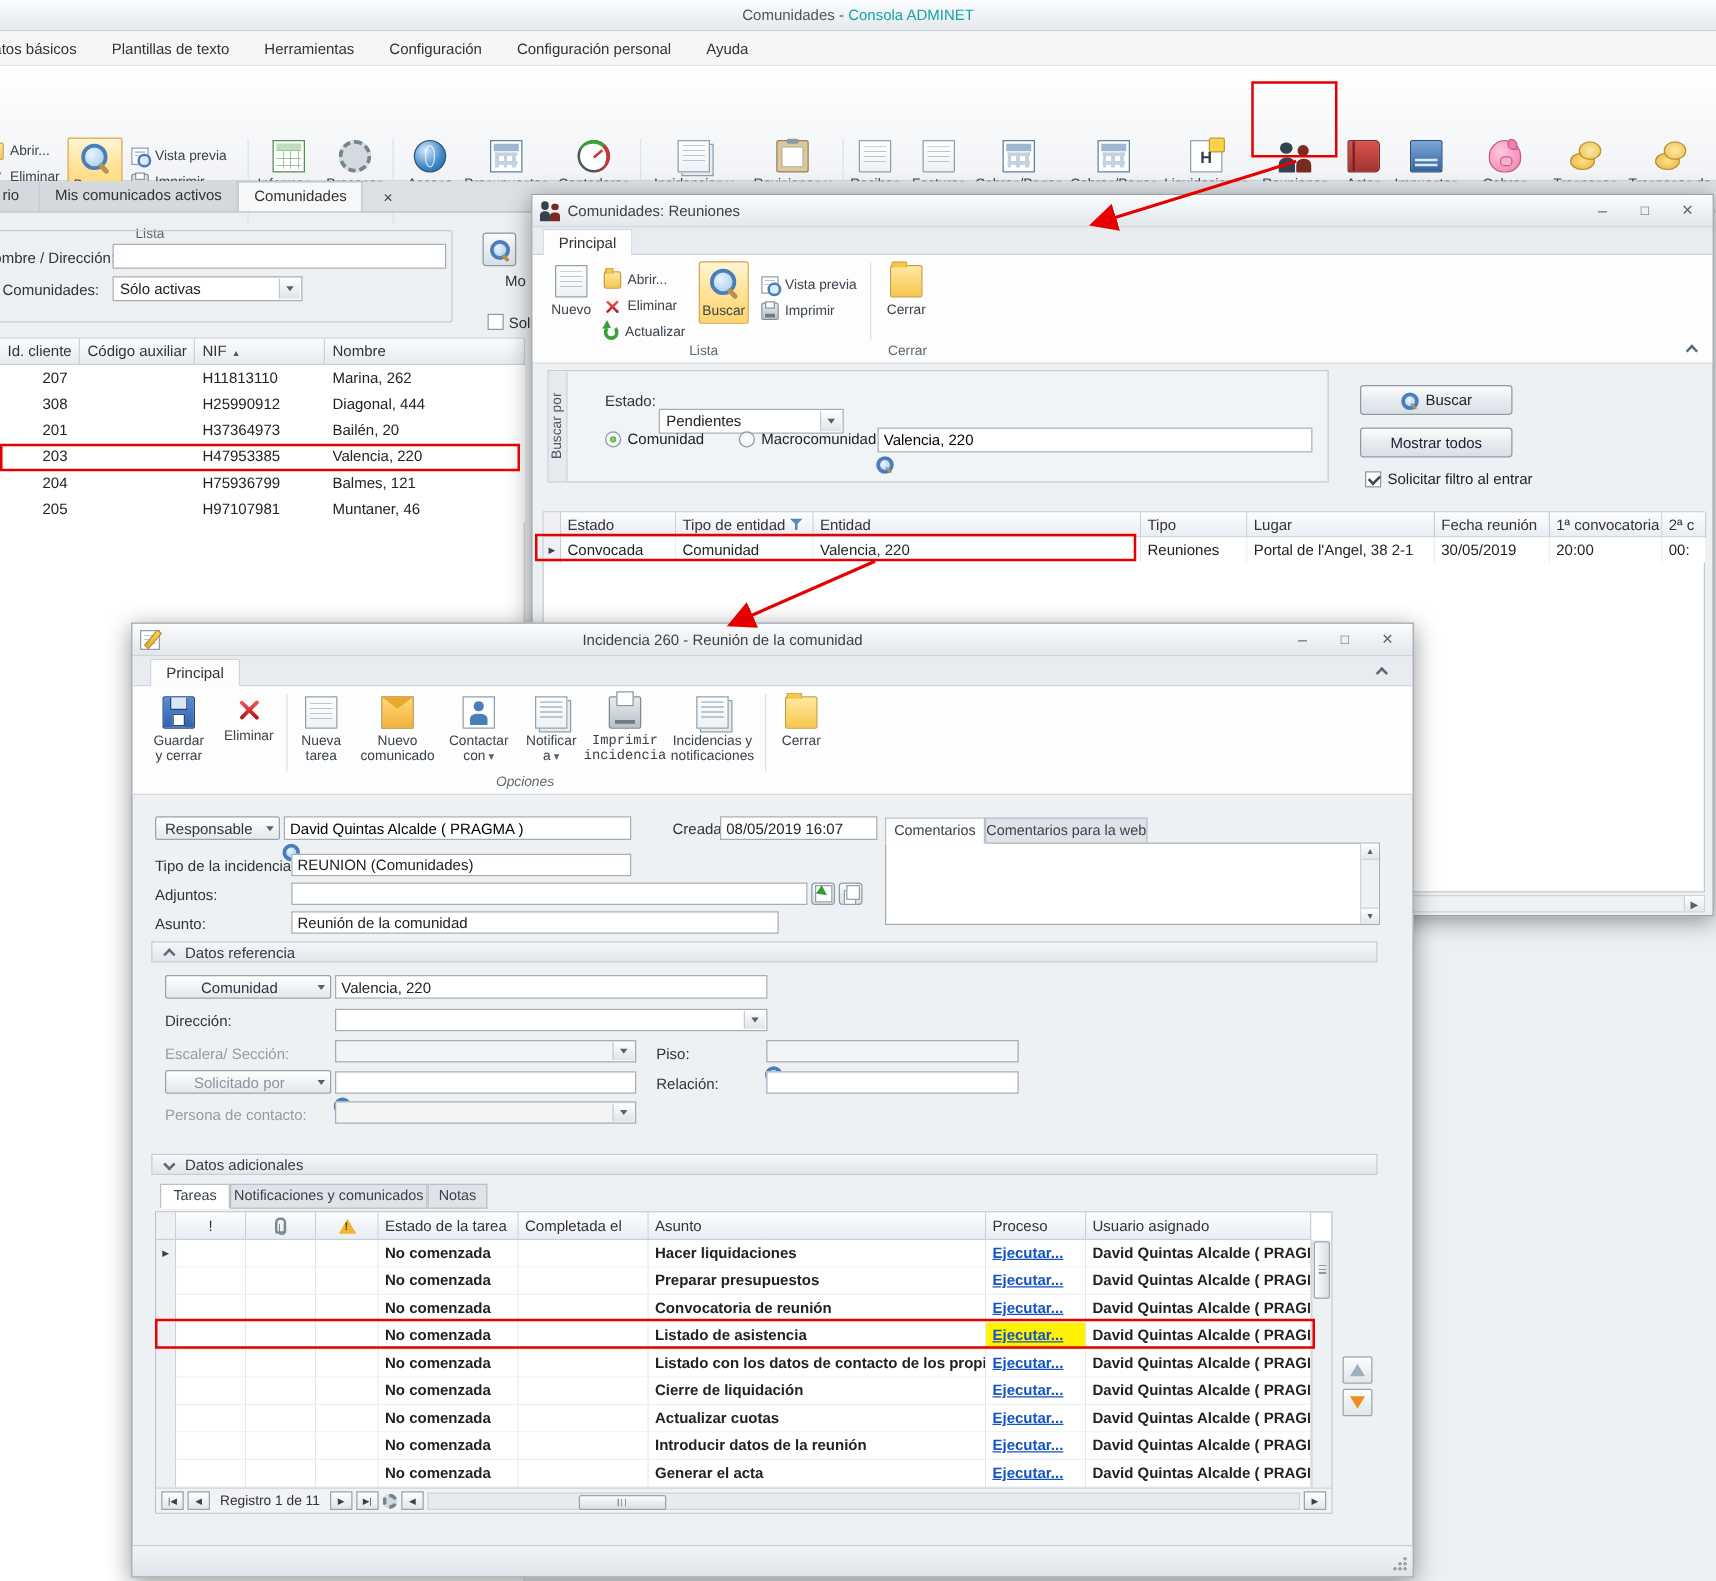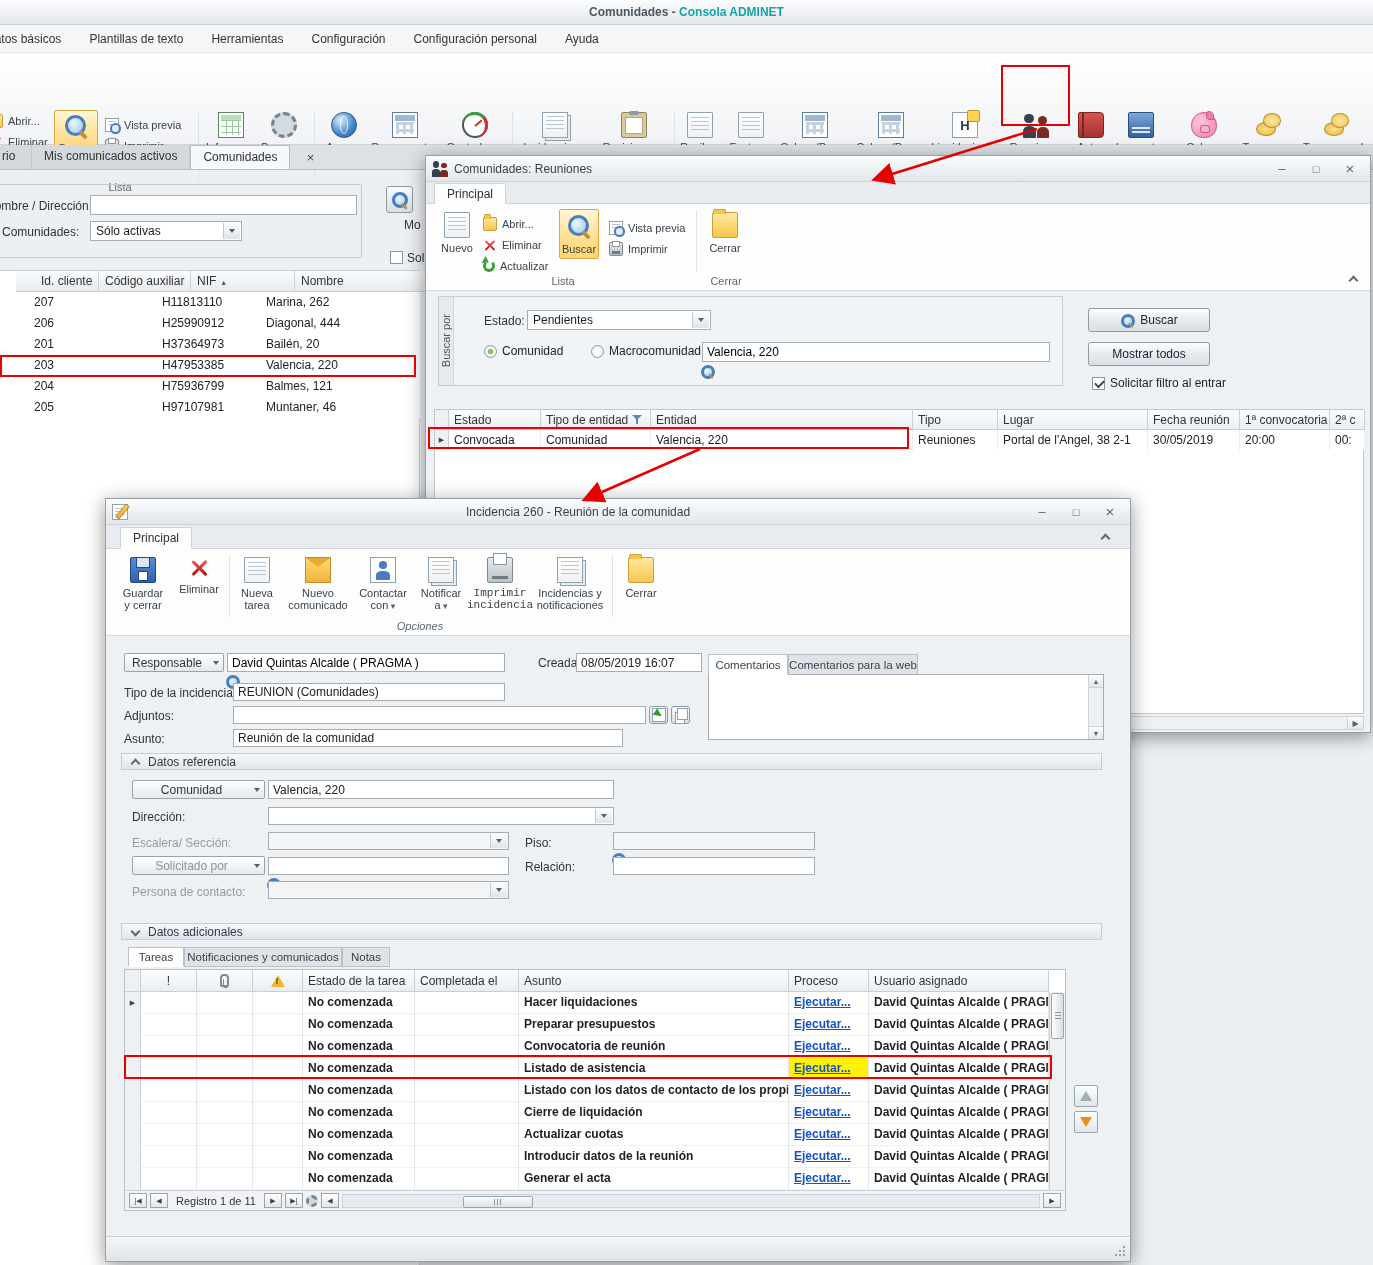--- a/index.html
+++ b/index.html
@@ -96,21 +96,21 @@
   .ic-import { background:#fff; border:1px solid #8fa1ad; }
   .ic-import::after { content:""; position:absolute; left:1px; bottom:2px; width:0; height:0; border:4px solid transparent; border-left:8px solid #2f9e2f; transform:rotate(35deg); }
   .ic-copy::before { content:""; position:absolute; left:1px; top:4px; width:62%; height:72%; background:#fff; border:1px solid #8fa1ad; }
   .ic-copy::after { content:""; position:absolute; right:0; top:0; width:62%; height:72%; background:#fff; border:1px solid #8fa1ad; }
   .ic-clip { width:9px; height:13px; border:2px solid #7d8a94; border-radius:4px 4px 2px 2px; }
   .ic-clip::after { content:""; position:absolute; left:1px; top:3px; width:3px; height:8px; border:1px solid #7d8a94; border-top:none; border-radius:0 0 2px 2px; }
   .ic-warn { width:0; height:0; border-left:7px solid transparent; border-right:7px solid transparent; border-bottom:12px solid #f0b62f; position:relative; }
   .ic-warn::after { content:"!"; position:absolute; left:-2px; top:1px; font:bold 9px "Liberation Sans",sans-serif; color:#57430c; }
 
   
-  .main-titlebar { position:absolute; left:0; top:0; right:0; height:25px; background:linear-gradient(#fbfcfd,#e4e8ec); border-bottom:1px solid #cdd2d8; text-align:center; line-height:25px; font-size:12px; color:#4c565f;font-weight:bold; }
+  .main-titlebar { position:absolute; left:0; top:0; right:0; height:25px; background:linear-gradient(#fbfcfd,#e4e8ec); border-bottom:1px solid #cdd2d8; text-align:center; line-height:25px; font-size:12px; color:#4c565f; }
   .main-titlebar .brand { color:#16a3a8; }
   .menubar { position:absolute; left:0; top:25px; right:0; height:28px; background:#f5f6f8; border-bottom:1px solid #dfe3e7; display:flex; gap:28px; align-items:center; padding-left:0; margin-left:-14px; }
   .mitem { font-size:12px; color:#333; white-space:nowrap; }
   .ribbon { position:absolute; left:0; top:53px; right:0; height:92px; background:linear-gradient(#ffffff,#f1f3f6); border-bottom:1px solid #cfd4da; }
   .lbtn { position:absolute; top:57px; display:flex; flex-direction:column; align-items:center; gap:3px; font-size:11px; line-height:1.12; text-align:center; color:#39424b; padding:2px 1px; }
   .lbtn .cap { white-space:normal; }
   .caret2::after { content:" ▾"; font-size:9px; color:#55616c; }
   .sel { background:linear-gradient(#fff6d8,#ffe49c 45%,#ffd570); border:1px solid #dca742; border-radius:2px; }
   .rstack { position:absolute; display:flex; flex-direction:column; gap:1px; }
   .sbtn { height:20px; display:flex; align-items:center; gap:5px; font-size:11px; color:#39424b; padding:0 3px; white-space:nowrap; }
@@ -118,21 +118,21 @@
   .glabel { position:absolute; top:128px; font-size:11px; color:#5d6872; text-align:center; }
   .doctabs { position:absolute; left:0; top:145px; right:0; height:25px; background:#dde1e6; border-bottom:1px solid #b8bec5; display:flex; align-items:flex-end; }
   .dtab { padding:0 12px; line-height:23px; font-size:12px; color:#333; border-right:1px solid #c4cad0; background:#d4d9de; height:24px; }
   .dtab.cut { width:36px; padding:0 6px; margin-left:-4px; }
   .dtab.active { background:#f6f8fa; border:1px solid #b6bdc4; border-bottom:none; }
   .tabx { margin-left:12px; margin-bottom:4px; width:16px; height:16px; display:flex; align-items:center; justify-content:center; color:#444; font-size:13px; }
 
   
   .gbox { position:absolute; left:-12px; top:184px; width:374px; height:74px; border:1px solid #c6ccd2; border-radius:2px; }
   .left-bg { position:absolute; left:0; top:270px; width:420px; height:995px; background:#fff; border-top:1px solid #c9ced4; border-right:1px solid #d4d9de; }
-  .ct-head { position:absolute; left:16px; top:271px; width:420px; height:21px; display:grid; grid-template-columns:64px 92px 104px 160px; background:linear-gradient(#fbfcfd,#e7ebef); border-bottom:1px solid #c9cfd6;padding-left:19px; }
+  .ct-head { position:absolute; left:0; top:271px; width:420px; height:21px; display:grid; grid-template-columns:64px 92px 104px 160px; background:linear-gradient(#fbfcfd,#e7ebef); border-bottom:1px solid #c9cfd6; }
   .ct-head > div { border-right:1px solid #cdd2d8; padding:3px 6px; font-size:12px; color:#333; position:relative; white-space:nowrap; overflow:hidden; }
   .ct-row { position:absolute; left:0; width:420px; height:21px; display:grid; grid-template-columns:64px 92px 104px 160px; background:#fff; }
   .ct-row > div { padding:3px 6px; font-size:12px; white-space:nowrap; overflow:hidden; }
   .ct-row .num { text-align:right; padding-right:10px; }
 
   
   .win { position:absolute; background:#eef1f4; border:1px solid #98a0a8; box-shadow:0 4px 18px rgba(0,0,0,.42); overflow:hidden; }
   .ttl { position:absolute; left:0; top:0; right:0; height:26px; background:linear-gradient(#fbfcfd,#e2e7eb); border-bottom:1px solid #ccd2d8; display:flex; align-items:center; padding:0 6px; gap:6px; font-size:12px; color:#39424b; }
   .ttl .t-center { flex:1; text-align:center; }
   .wc { width:28px; height:18px; display:flex; align-items:center; justify-content:center; color:#5a6570; }
@@ -351,21 +351,21 @@
     <div class="sort-asc">NIF</div>
     <div>Nombre</div>
   </div>
   <div class="ct-row" style="top:292px;">
     <div class="num">207</div>
       <div></div>
       <div>H11813110</div>
       <div>Marina, 262</div>
   </div>
   <div class="ct-row" style="top:313px;">
-    <div class="num">206</div>
+    <div class="num">308</div>
       <div></div>
       <div>H25990912</div>
       <div>Diagonal, 444</div>
   </div>
   <div class="ct-row" style="top:334px;">
     <div class="num">201</div>
       <div></div>
       <div>H37364973</div>
       <div>Bailén, 20</div>
   </div>
@@ -441,21 +441,21 @@
     <span class="tglabel" style="left:12px; width:250px;">Lista</span>
     <span class="tglabel" style="left:272px; width:56px;">Cerrar</span>
     <span class="chev up" style="position:absolute; right:12px; bottom:6px;"></span>
   </div>
 
   <div class="fbox" style="left:12px; top:140px; width:625px; height:90px;">
     <div class="vlabel">
         <span>Buscar por</span>
       </div>
     <span class="lblx" style="left:45px; top:17px;">Estado:</span>
-    <div class="select" style="left:88px; top:13px; width:184px; height:20px;">
+    <div class="select" style="left:88px; top:30px; width:148px; height:20px;">
         <span>Pendientes</span>
       </div>
     <div style="position:absolute; left:45px; top:47px; display:flex; align-items:center; gap:5px;">
       <span class="radio on"></span>
       <span style="font-size:12px;">Comunidad</span>
     </div>
     <div style="position:absolute; left:152px; top:47px; display:flex; align-items:center; gap:5px;">
       <span class="radio"></span>
       <span style="font-size:12px;">Macrocomunidad</span>
     </div>

